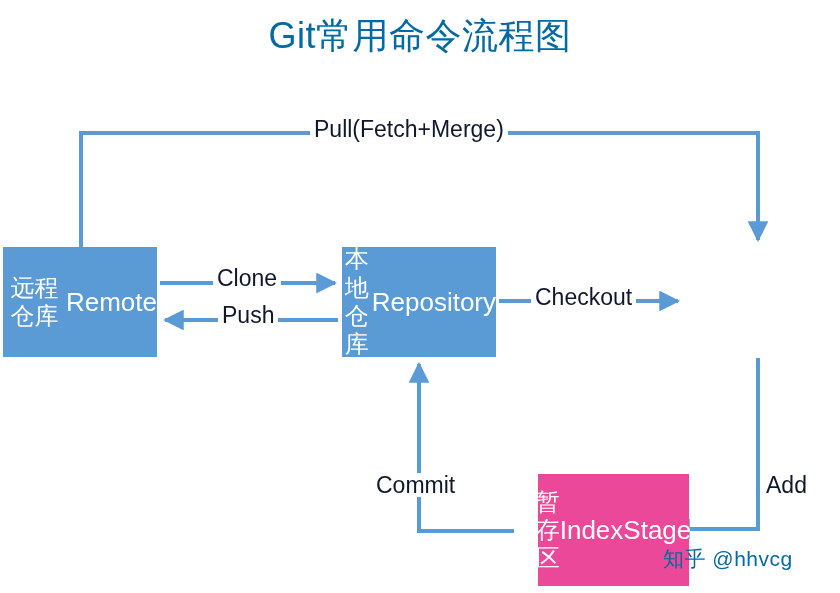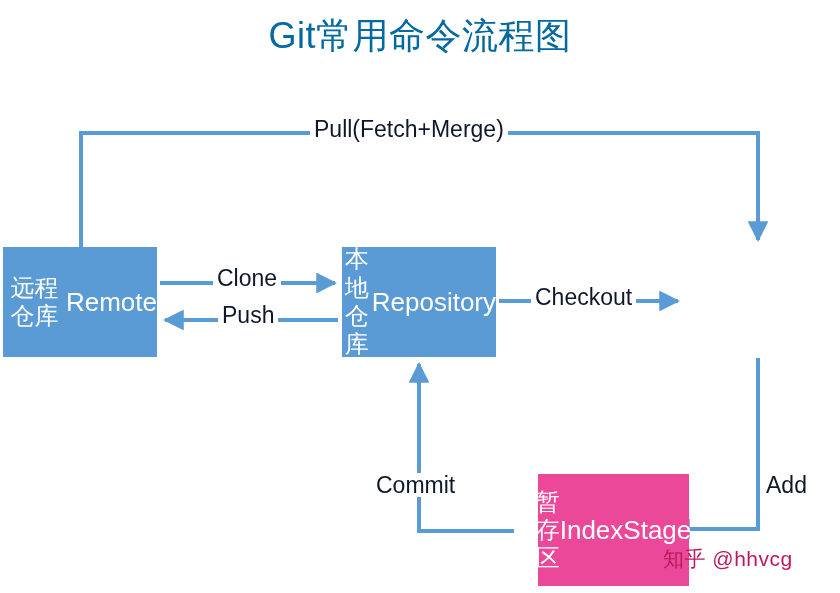--- a/index.html
+++ b/index.html
@@ -89,21 +89,21 @@
   #label-clone    { left: 213px; top: 266px; }
   #label-push     { left: 218px; top: 303px; text-align: right; }
   #label-checkout { left: 531px; top: 285px; }
   #label-commit   { left: 372px; top: 473px; }
   #label-add      { left: 762px; top: 473px; }
   #watermark {
     position: absolute;
     left: 663px;
     top: 545px;
     font-size: 21px;
-    color: #be185d;
+    color: #0369a1;
     white-space: nowrap;
     letter-spacing: 0.5px;
   }
 </style>
 </head>
 <body>
 
 <div id="canvas">
 
   <div id="title">Git常用命令流程图</div>

